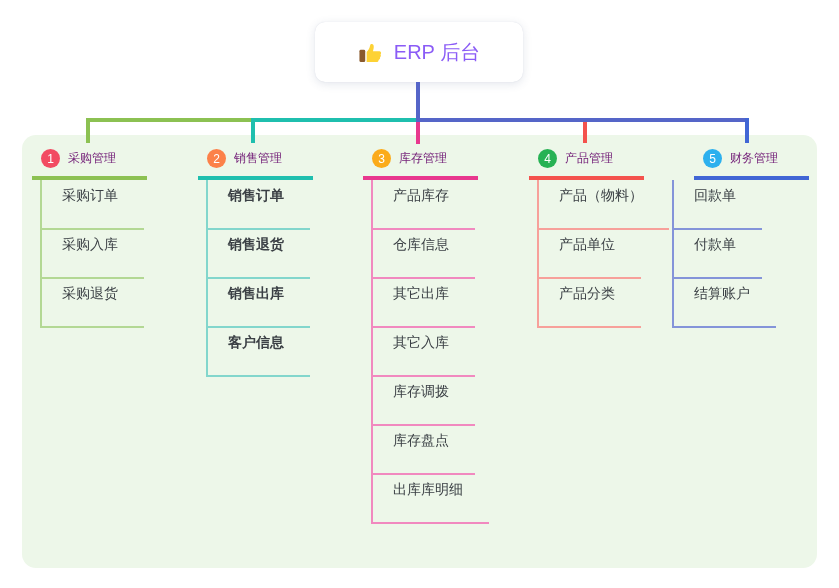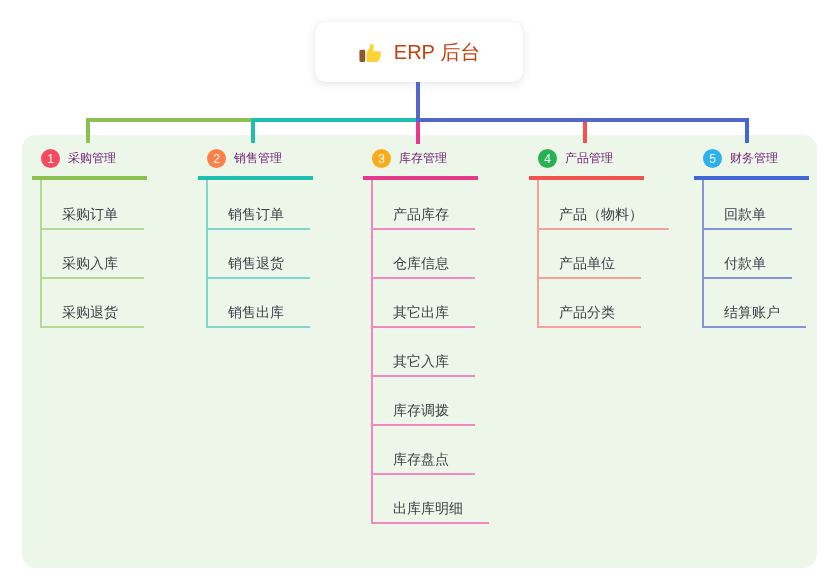--- a/index.html
+++ b/index.html
@@ -11,21 +11,21 @@
   .panel{
     position:absolute;left:22px;top:135px;width:795px;height:433px;
     border-radius:14px;
   }
   
   .root-node{
     position:absolute;left:315px;top:22px;width:208px;height:60px;
     background:#ffffff;border-radius:10px;
     box-shadow:0 2px 10px rgba(60,80,120,.14), 0 0 1px rgba(60,80,120,.18);
     display:flex;align-items:center;justify-content:center;gap:10px;
-    font-size:20px;color:#c2410c;
+    font-size:20px;color:#8b5cf6;
   }
   
   .line{position:absolute;}
   .h4{height:4px;} .w4{width:4px;}
   
   .branch-title{
     position:absolute;top:146px;width:115px;height:34px;box-sizing:border-box;
     display:flex;align-items:center;gap:8px;padding-left:9px;padding-bottom:5px;
     border-bottom:4px solid var(--c);
   }
@@ -36,29 +36,29 @@
   }
   .branch-label{font-size:12px;color:#701a75;white-space:nowrap;}
   .children{
     position:absolute;top:180px;
     border-left:2px solid var(--cl);
   }
   .child{height:49px;display:flex;align-items:flex-end;}
   .child:first-child{height:50px;}
   .child-label{
     font-size:14px;color:#3b4045;white-space:nowrap;
-    padding:0 26px 4px 20px;
+    padding:0 26px 23px 20px;
     border-bottom:2px solid var(--cl);
   }
   
   .c0 .branch-title{left:32px;}  .c0 .children{left:40px;}
-  .c1 .branch-title{left:198px;} .c1 .children{left:206px;}
+  .c1 .branch-title{left:198px;} .c1 .children{left:206px;font-weight:bold;}
   .c2 .branch-title{left:363px;} .c2 .children{left:371px;}
   .c3 .branch-title{left:529px;} .c3 .children{left:537px;}
-  .c4 .branch-title{left:694px;} .c4 .children{left:702px;}
+  .c4 .branch-title{left:694px;} .c4 .children{left:672px;}
 </style>
 </head>
 <body>
 
 <div class="stage">
 
   <div class="panel" style="background: rgb(237, 247, 233);"></div>
 
   <div class="root-node">
     <span style="display:flex;">
@@ -107,20 +107,23 @@
     </div>
     <div class="children">
       <div class="child">
           <span class="child-label">销售订单</span>
         </div>
       <div class="child">
           <span class="child-label">销售退货</span>
         </div>
       <div class="child">
           <span class="child-label">销售出库</span>
+        </div>
+      <div class="child">
+          <span class="child-label">客户信息</span>
         </div>
     </div>
   </div>
 
   <div class="branch c2" style="--c: #e8388e; --cl: #f189bf; --badge: #fbab1a;">
     <div class="branch-title">
       <span class="badge">3</span>
       <span class="branch-label">库存管理</span>
     </div>
     <div class="children">

